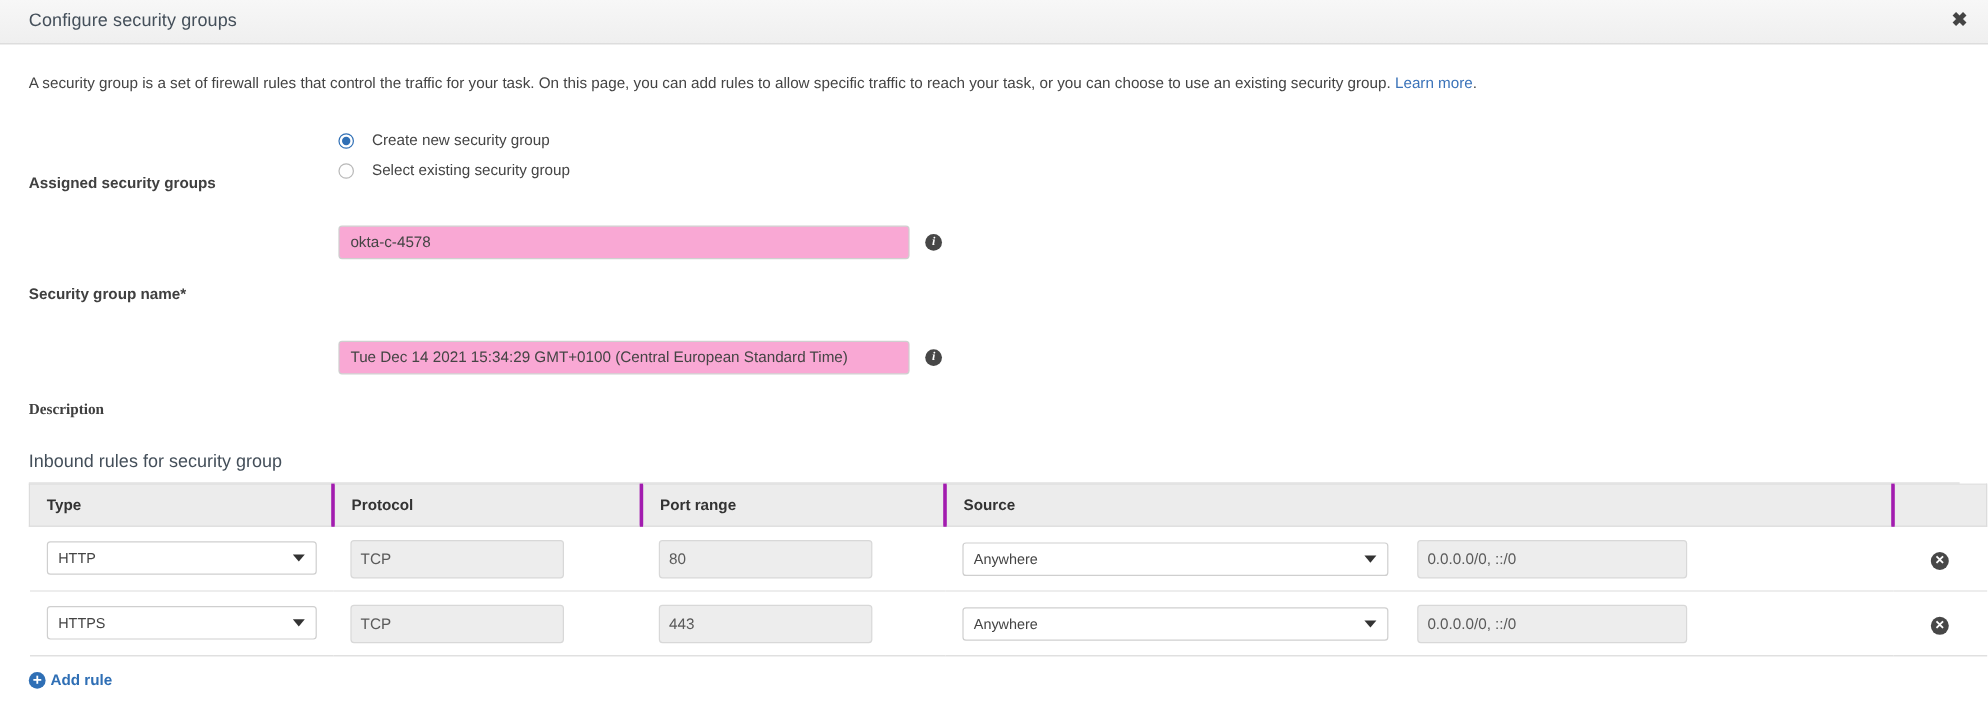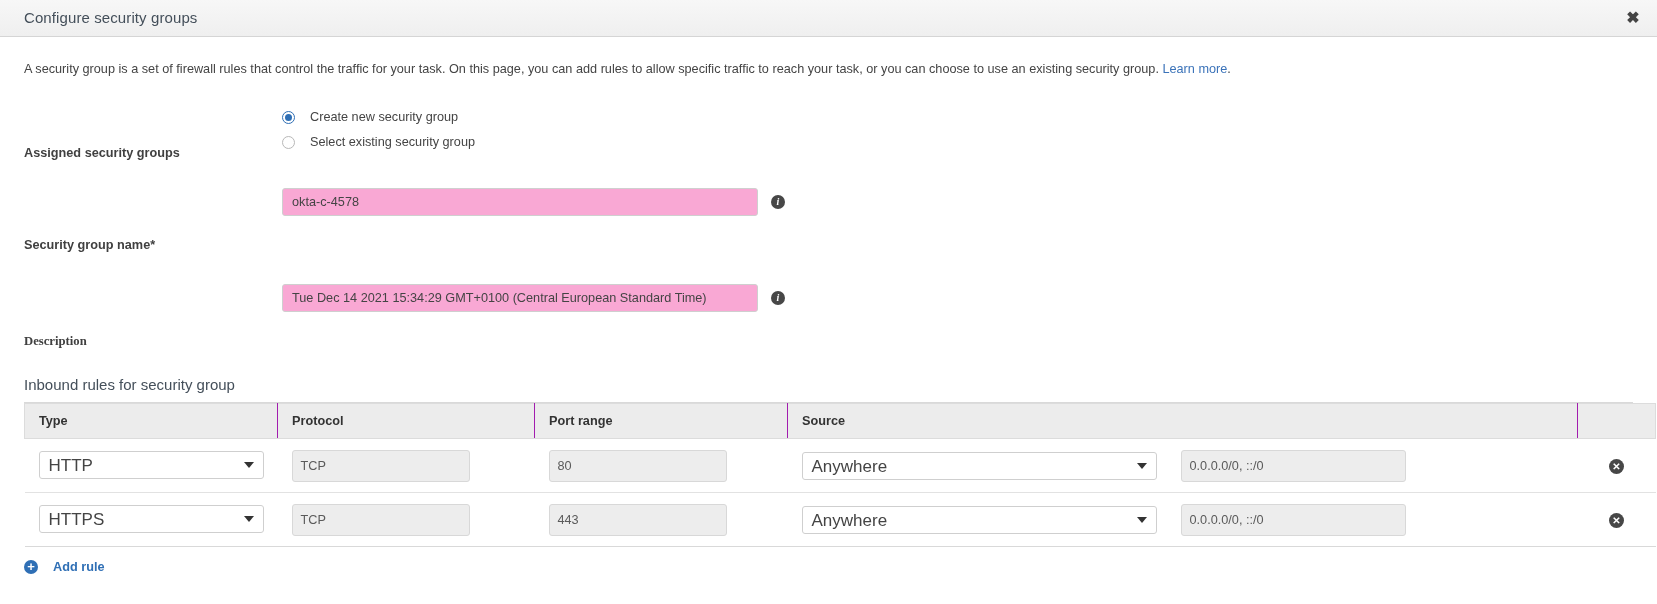--- a/index.html
+++ b/index.html
@@ -163,21 +163,21 @@
   
   .rules-table {
     width: 100%;
     border-collapse: collapse;
     table-layout: fixed;
   }
   .rules-table thead th {
     background: #ececec;
     border: 1px solid #dcdcdc;
     border-left: none;
-    border-right: 1px solid #a21caf;
+    border-right: 3px solid #a21caf;
     text-align: left;
     font-size: 12.7px;
     font-weight: bold;
     color: #333333;
     padding: 10px 0 10px 14px;
     height: 33px;
   }
   .rules-table thead th:first-child { border-left: 1px solid #dcdcdc; }
   .rules-table thead th.col-act {
     border-right: 1px solid #dcdcdc;
@@ -205,21 +205,21 @@
     background: #ffffff;
     height: 28px;
     cursor: pointer;
   }
   .sel-type { width: 225px; }
   .sel-source { width: 355px; }
   .sel-text {
     position: absolute;
     left: 9px; top: 0;
     line-height: 27px;
-    font-size: 17px;
+    font-size: 12px;
     color: #444444;
   }
   .sel-arrow {
     position: absolute;
     right: 9px; top: 10px;
     width: 0; height: 0;
     border-left: 5px solid transparent;
     border-right: 5px solid transparent;
     border-top: 6px solid #333333;
   }
@@ -295,21 +295,21 @@
     background: #2f6fb5;
     color: #ffffff;
     font-size: 13px;
     line-height: 13px;
     text-align: center;
     font-weight: bold;
     flex: 0 0 14px;
     user-select: none;
   }
   .add-rule-label {
-    margin-left: 15px;
+    margin-left: 4px;
     color: #2f6fb5;
     font-weight: bold;
     font-size: 12.7px;
   }
 </style>
 </head>
 <body>
 
 <div class="modal-header">
   <div class="modal-title">Configure security groups</div>

